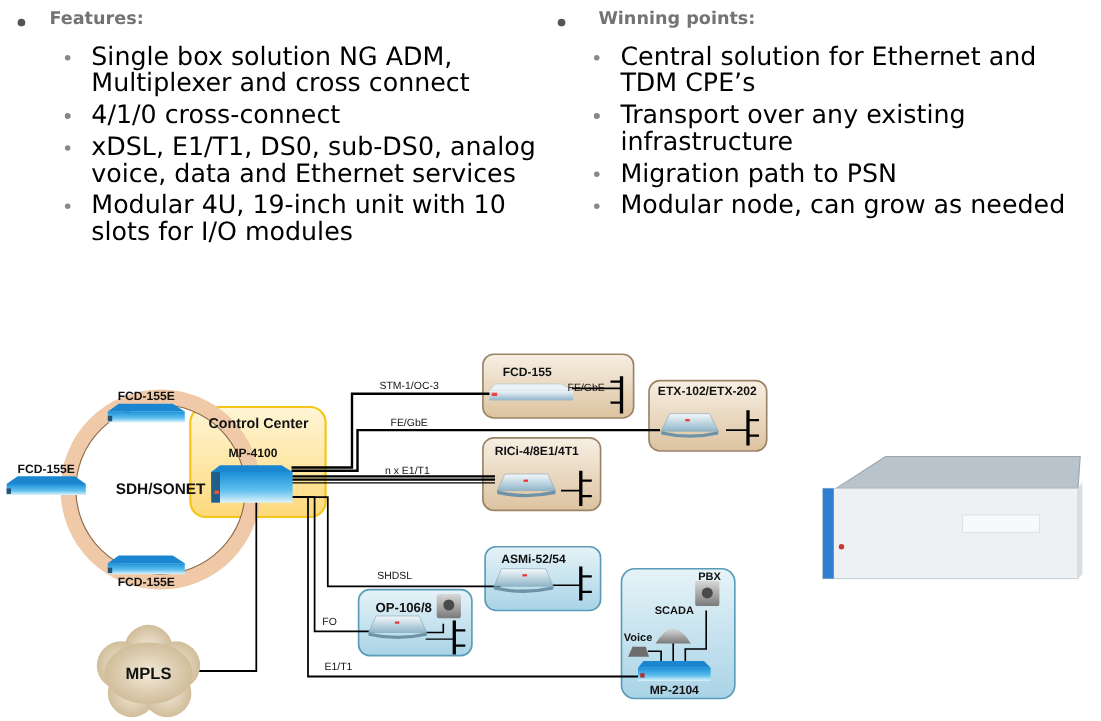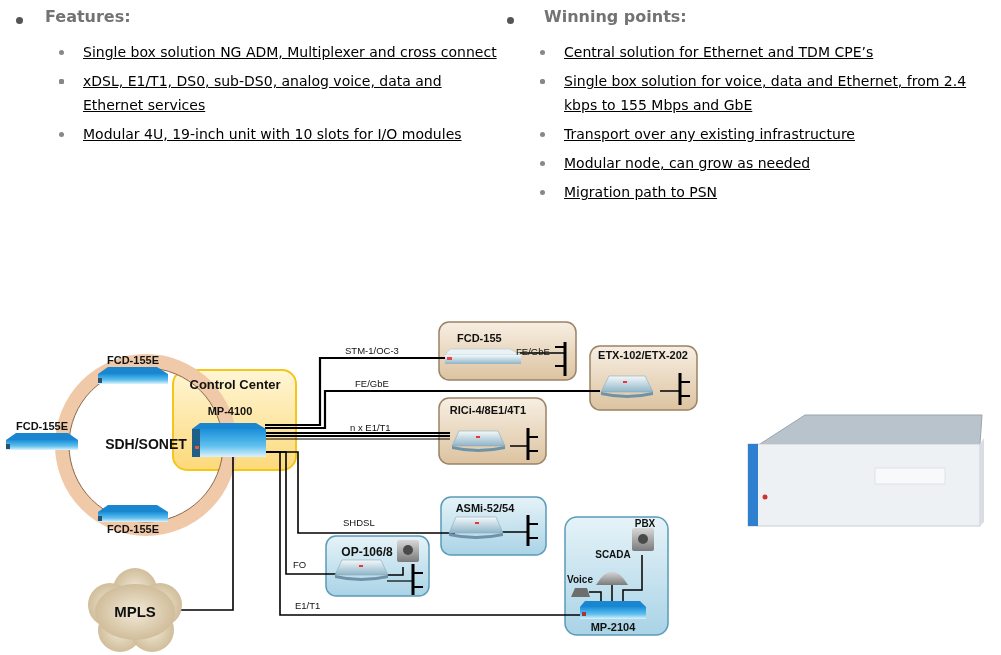--- a/index.html
+++ b/index.html
@@ -4,51 +4,51 @@
 <style>
   html, body { margin:0; padding:0; background:#ffffff; }
   body { width:1001px; height:655px; position:relative; overflow:hidden;
          font-family:"DejaVu Sans", sans-serif; color:#000; }
   .col { position:absolute; top:0; }
   .col-left { left:0; width:500px; }
   .col-right { left:500px; width:501px; }
   .head { position:absolute; font-size:16px; font-weight:bold; color:#737373; white-space:nowrap; }
   .bullet-l1 { position:absolute; width:7px; height:7px; border-radius:50%; background:#555; }
   .items { position:absolute; margin:0; padding:0; list-style:none; }
-  .items li { position:relative; font-size:14px; line-height:24px; margin-bottom:5px;text-decoration:underline; }
+  .items li { position:relative; font-size:23px; line-height:24px; margin-bottom:5px; }
   .items li .dot { position:absolute; left:-24px; top:10px; width:5px; height:5px; border-radius:50%; background:#888; }
   svg text { font-family:"Liberation Sans", sans-serif; }
   #diagram { position:absolute; left:0; top:315px; }
 </style>
 </head>
 <body>
 
 <div class="col col-left">
   <span class="bullet-l1" style="left:16px;top:17px;"></span>
   <div class="head" style="left:45px;top:7px;">Features:</div>
   <ul class="items" style="left:83px;top:40px;width:415px;">
     <li><span class="dot"></span><span>Single box solution NG ADM, Multiplexer and cross connect</span></li>
     <li><span class="dot"></span></li>
     <li><span class="dot"></span></li>
-    <li><span class="dot"></span></li>
+    <li><span class="dot"></span><span>4/1/0 cross-connect</span></li>
     <li><span class="dot"></span><span>xDSL, E1/T1, DS0, sub-DS0, analog voice, data and Ethernet services</span></li>
     <li><span class="dot"></span><span>Modular 4U, 19-inch unit with 10 slots for I/O modules</span></li>
   </ul>
 </div>
 
 <div class="col col-right">
   <span class="bullet-l1" style="left:7px;top:17px;"></span>
   <div class="head" style="left:25px;top:7px;margin-left:19px;">Winning points:</div>
   <ul class="items" style="left:64px;top:40px;width:420px;">
     <li><span class="dot"></span><span>Central solution for Ethernet and TDM CPE’s</span></li>
     <li><span class="dot"></span></li>
-    <li><span class="dot"></span><span>Single box solution for voice, data and Ethernet, from 2.4 kbps to 155 Mbps and GbE</span></li>
+    <li><span class="dot"></span></li>
     <li><span class="dot"></span><span>Transport over any existing infrastructure</span></li>
+    <li><span class="dot"></span><span>Migration path to PSN</span></li>
     <li><span class="dot"></span><span>Modular node, can grow as needed</span></li>
-    <li><span class="dot"></span><span>Migration path to PSN</span></li>
   </ul>
 </div>
 
 <svg id="diagram" width="1001" height="340" viewBox="0 315 1001 340">
   <defs>
     <linearGradient id="gBlue" x1="0" y1="0" x2="0" y2="1">
       <stop offset="0" stop-color="#1a8fd8"></stop>
         <stop offset="0.6" stop-color="#5fc0ee"></stop>
         <stop offset="1" stop-color="#dff3fc"></stop>
     </linearGradient>

